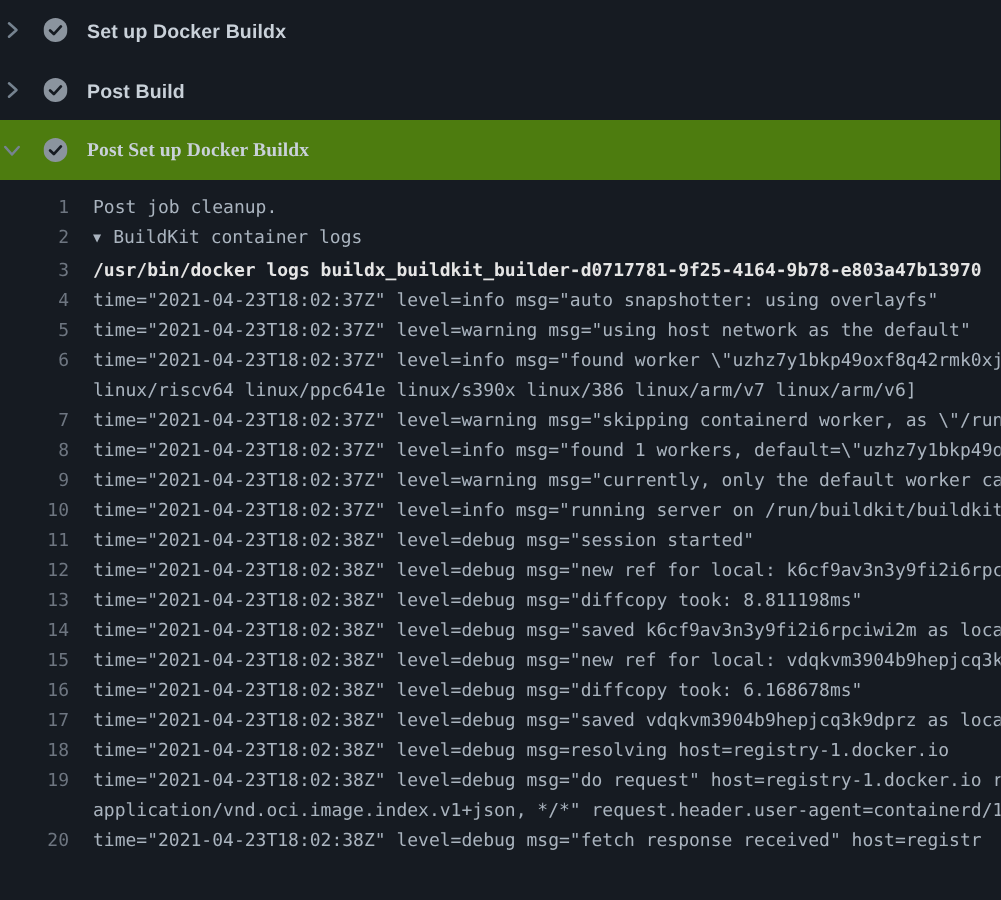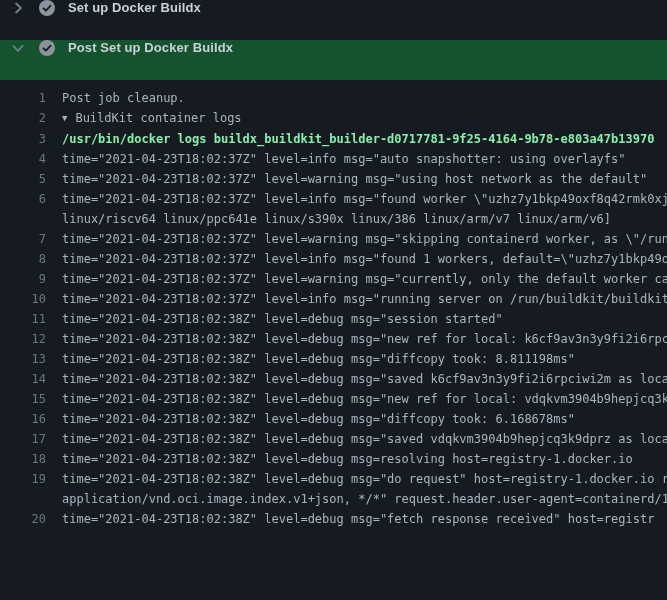--- a/index.html
+++ b/index.html
@@ -6,45 +6,45 @@
   body {
     width:667px; height:600px; overflow:hidden;
     background:#161b22;
     font-family:"Liberation Sans", sans-serif;
     -webkit-font-smoothing:antialiased;
   }
   .app { width:667px; height:600px; overflow:hidden; }
 
   
   .step-header {
-    display:flex; 
-    height:40px; padding:0 10px; gap:13px;
+    display:flex; align-items:center;
+    height:40px; padding:0 0; gap:13px;
     cursor:pointer; user-select:none;
   }
-  .step-header.expanded { background:#14532d; }
+  .step-header.expanded { background:#4d7c0f;font-family:Liberation Serif, serif; }
   .chev { width:16px; height:16px; flex:0 0 16px; display:flex; align-items:center; justify-content:center; transition:transform .1s; }
   .expanded .chev { transform:rotate(90deg); }
   .status-icon { width:16px; height:16px; flex:0 0 16px; }
   .step-label { font-size:13px; font-weight:600; color:#c9d1d9; letter-spacing:.1px; }
 
   
   .log {
     font-family:"DejaVu Sans Mono","Liberation Mono",monospace;
     font-size:12px; line-height:20px;
     color:#aab4bf;
     padding-top:8px;
     white-space:pre;
   }
   .log-row { display:flex; }
   .log-num {
     width:46px; min-width:46px; text-align:right;
     color:#6e7681; user-select:none;
   }
   .log-text { padding-left:16px; }
-  .log-text.command { color:#86efac; font-weight:bold; }
+  .log-text.command { color:#e5e5e5; font-weight:bold; }
   .tri { display:inline-block; font-size:9px; margin-right:8px; transform:translateY(-1px); color:#aab4bf; }
 </style>
 </head>
 <body>
 
 <div class="app">
   <div id="sections">
   <div class="step-header">
     <span class="chev">
       <svg width="16" height="16" viewBox="0 0 16 16">
@@ -54,20 +54,34 @@
     <span class="status-icon">
       <svg width="16" height="16" viewBox="0 0 16 16">
         <circle cx="8" cy="8" r="8" fill="#8b949e"></circle>
         <path d="M4.4 8.3 L6.9 10.7 L11.6 5.6" fill="none" stroke="#161b22" stroke-width="1.8" stroke-linecap="round" stroke-linejoin="round"></path>
       </svg>
     </span>
     <span class="step-label">Set up Docker Buildx</span>
   </div>
 
 
+  <div class="step-header">
+    <span class="chev">
+      <svg width="16" height="16" viewBox="0 0 16 16">
+        <path d="M6 3.5 L11 8 L6 12.5" fill="none" stroke="#768390" stroke-width="1.7" stroke-linecap="round" stroke-linejoin="round"></path>
+      </svg>
+    </span>
+    <span class="status-icon">
+      <svg width="16" height="16" viewBox="0 0 16 16">
+        <circle cx="8" cy="8" r="8" fill="#8b949e"></circle>
+        <path d="M4.4 8.3 L6.9 10.7 L11.6 5.6" fill="none" stroke="#161b22" stroke-width="1.8" stroke-linecap="round" stroke-linejoin="round"></path>
+      </svg>
+    </span>
+    <span class="step-label">Post Build</span>
+  </div>
 
   <div class="step-header expanded">
     <span class="chev">
       <svg width="16" height="16" viewBox="0 0 16 16">
         <path d="M6 3.5 L11 8 L6 12.5" fill="none" stroke="#768390" stroke-width="1.7" stroke-linecap="round" stroke-linejoin="round"></path>
       </svg>
     </span>
     <span class="status-icon">
       <svg width="16" height="16" viewBox="0 0 16 16">
         <circle cx="8" cy="8" r="8" fill="#8b949e"></circle>

